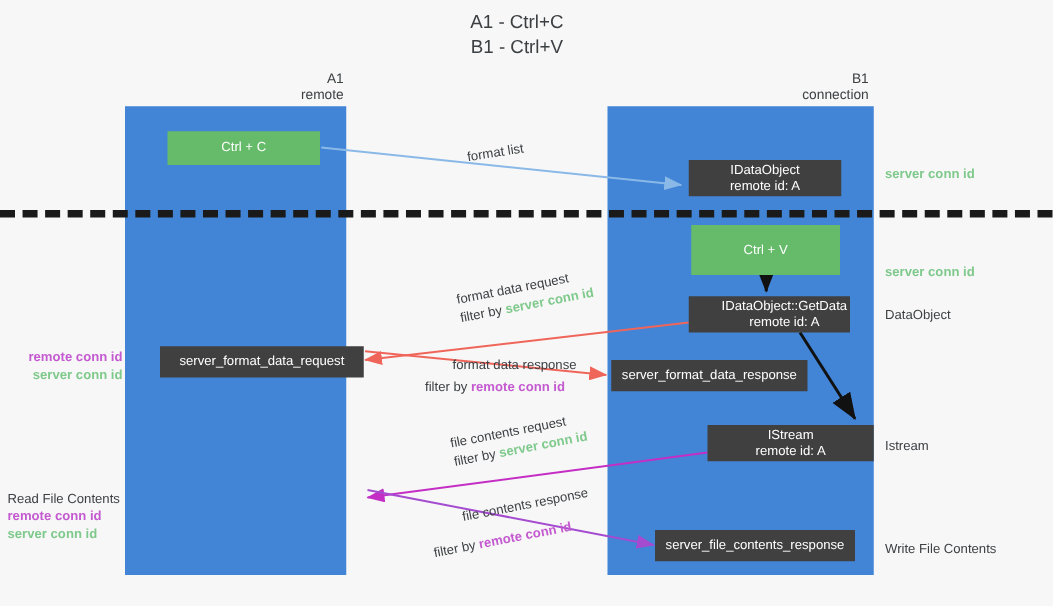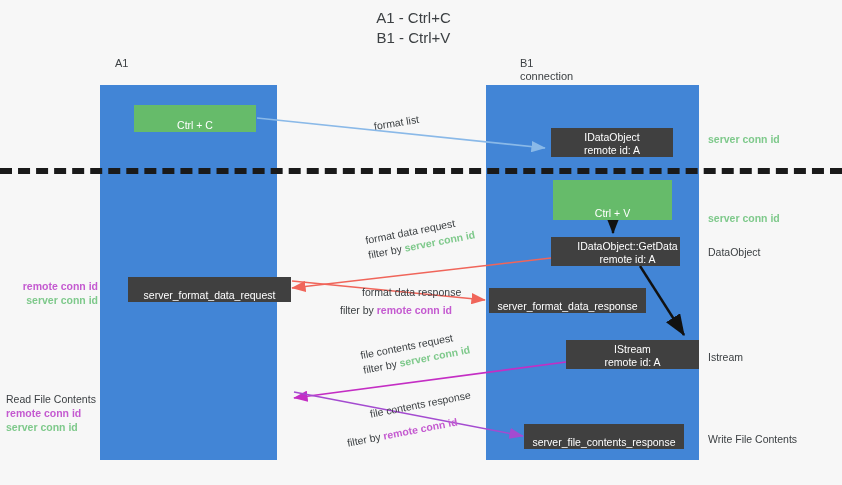--- a/index.html
+++ b/index.html
@@ -15,41 +15,41 @@
   .abs{position:absolute;}
 
   
   #title{
     left:0;top:8px;width:827px;text-align:center;
     font-size:15px;line-height:20px;color:#3c4043;
   }
 
   
   .lane-head{
-    text-align:left;font-size:11px;line-height:13px;color:#3c4043;
+    text-align:right;font-size:11px;line-height:13px;color:#3c4043;
   }
   #head-a{left:115px;top:57px;width:160px;}
   #head-b{left:520px;top:57px;width:175px;}
 
   
   .lane{background:#4285d6;}
   #lane-a{left:100px;top:85px;width:177px;height:375px;}
   #lane-b{left:486px;top:85px;width:213px;height:375px;}
 
   
   #sep{
     left:0;top:168px;width:842px;height:0;
     border-top:6px dashed #1a1a1a;
   }
 
   
   .box{
     position:absolute;
     display:flex;flex-direction:column;
-    align-items:center;justify-content:flex-end;
+    align-items:center;justify-content:center;
     color:#ffffff;font-size:10.5px;line-height:13px;
     text-align:center;
     box-sizing:border-box;
   }
   .box.green{background:#66bb6a;}
   .box.orange{background:#404040;}
   .box .l2{font-size:10.5px;}
 
   
   .note{font-size:10.5px;line-height:14px;}
@@ -73,20 +73,21 @@
 
 <div id="stage">
 
   <div class="abs" id="title">
     <div>A1 - Ctrl+C</div>
     <div>B1 - Ctrl+V</div>
   </div>
 
   <div class="abs lane-head" id="head-a">
     <div>A1</div>
+    <div>remote</div>
   </div>
   <div class="abs lane-head" id="head-b">
     <div>B1</div>
     <div>connection</div>
   </div>
 
   <div class="abs lane" id="lane-a"></div>
   <div class="abs lane" id="lane-b"></div>
 
   <svg id="wires">

